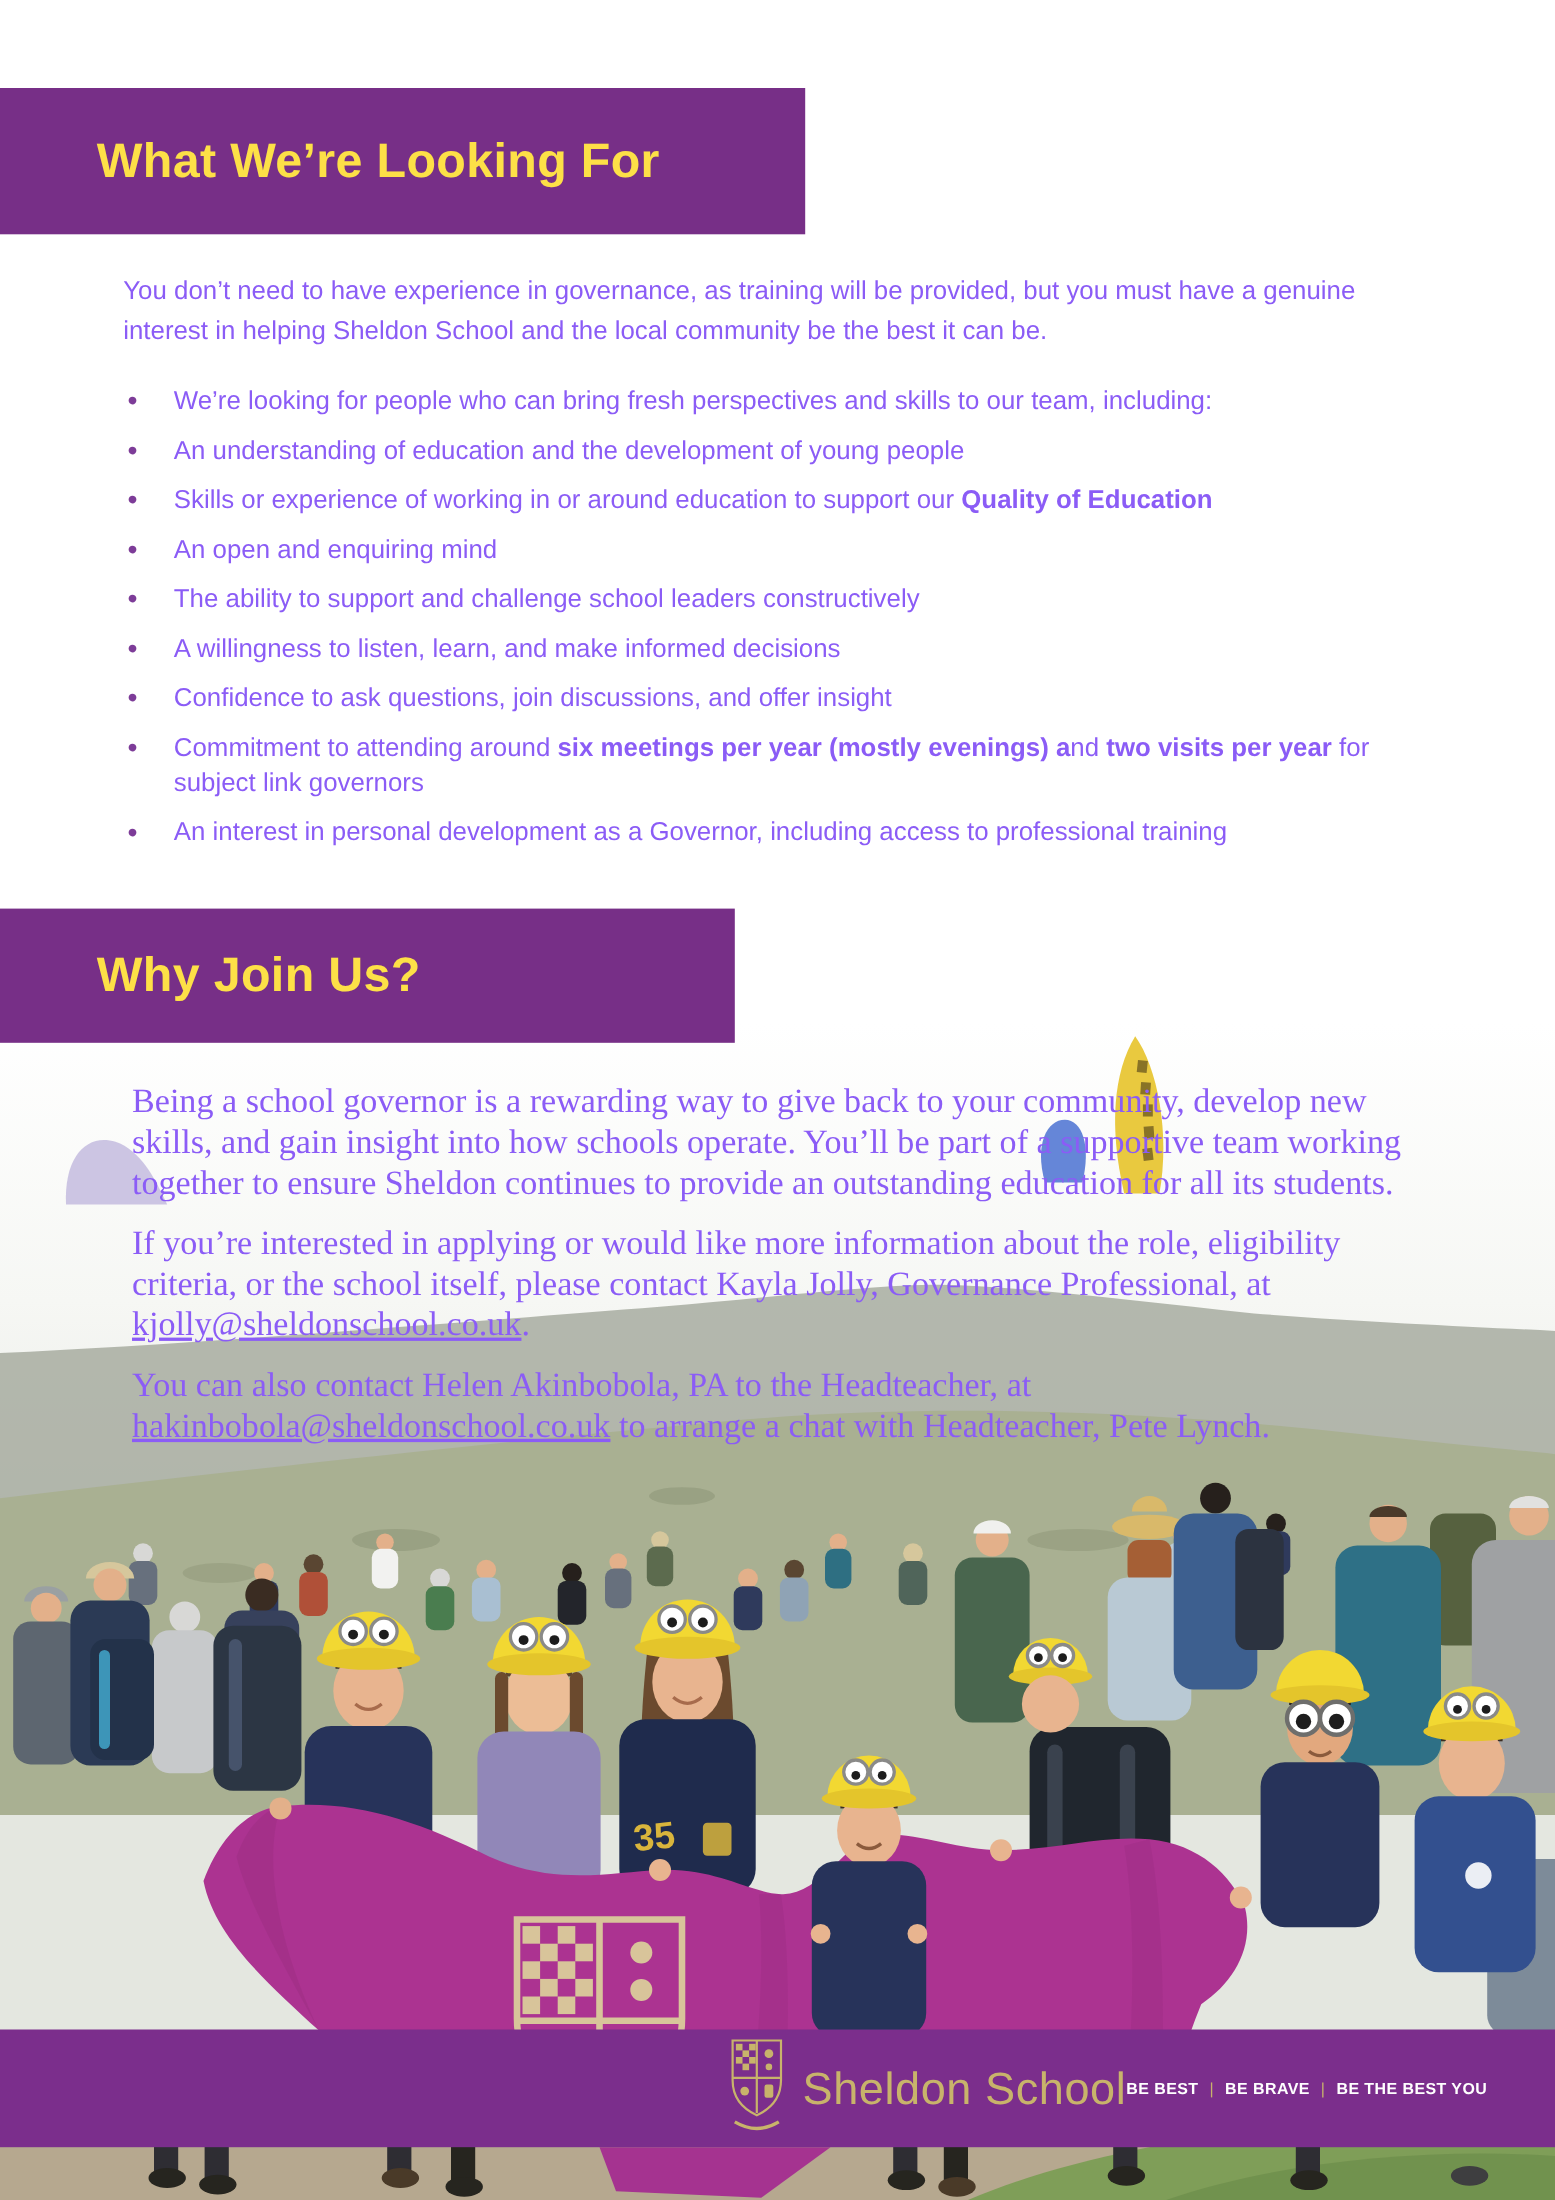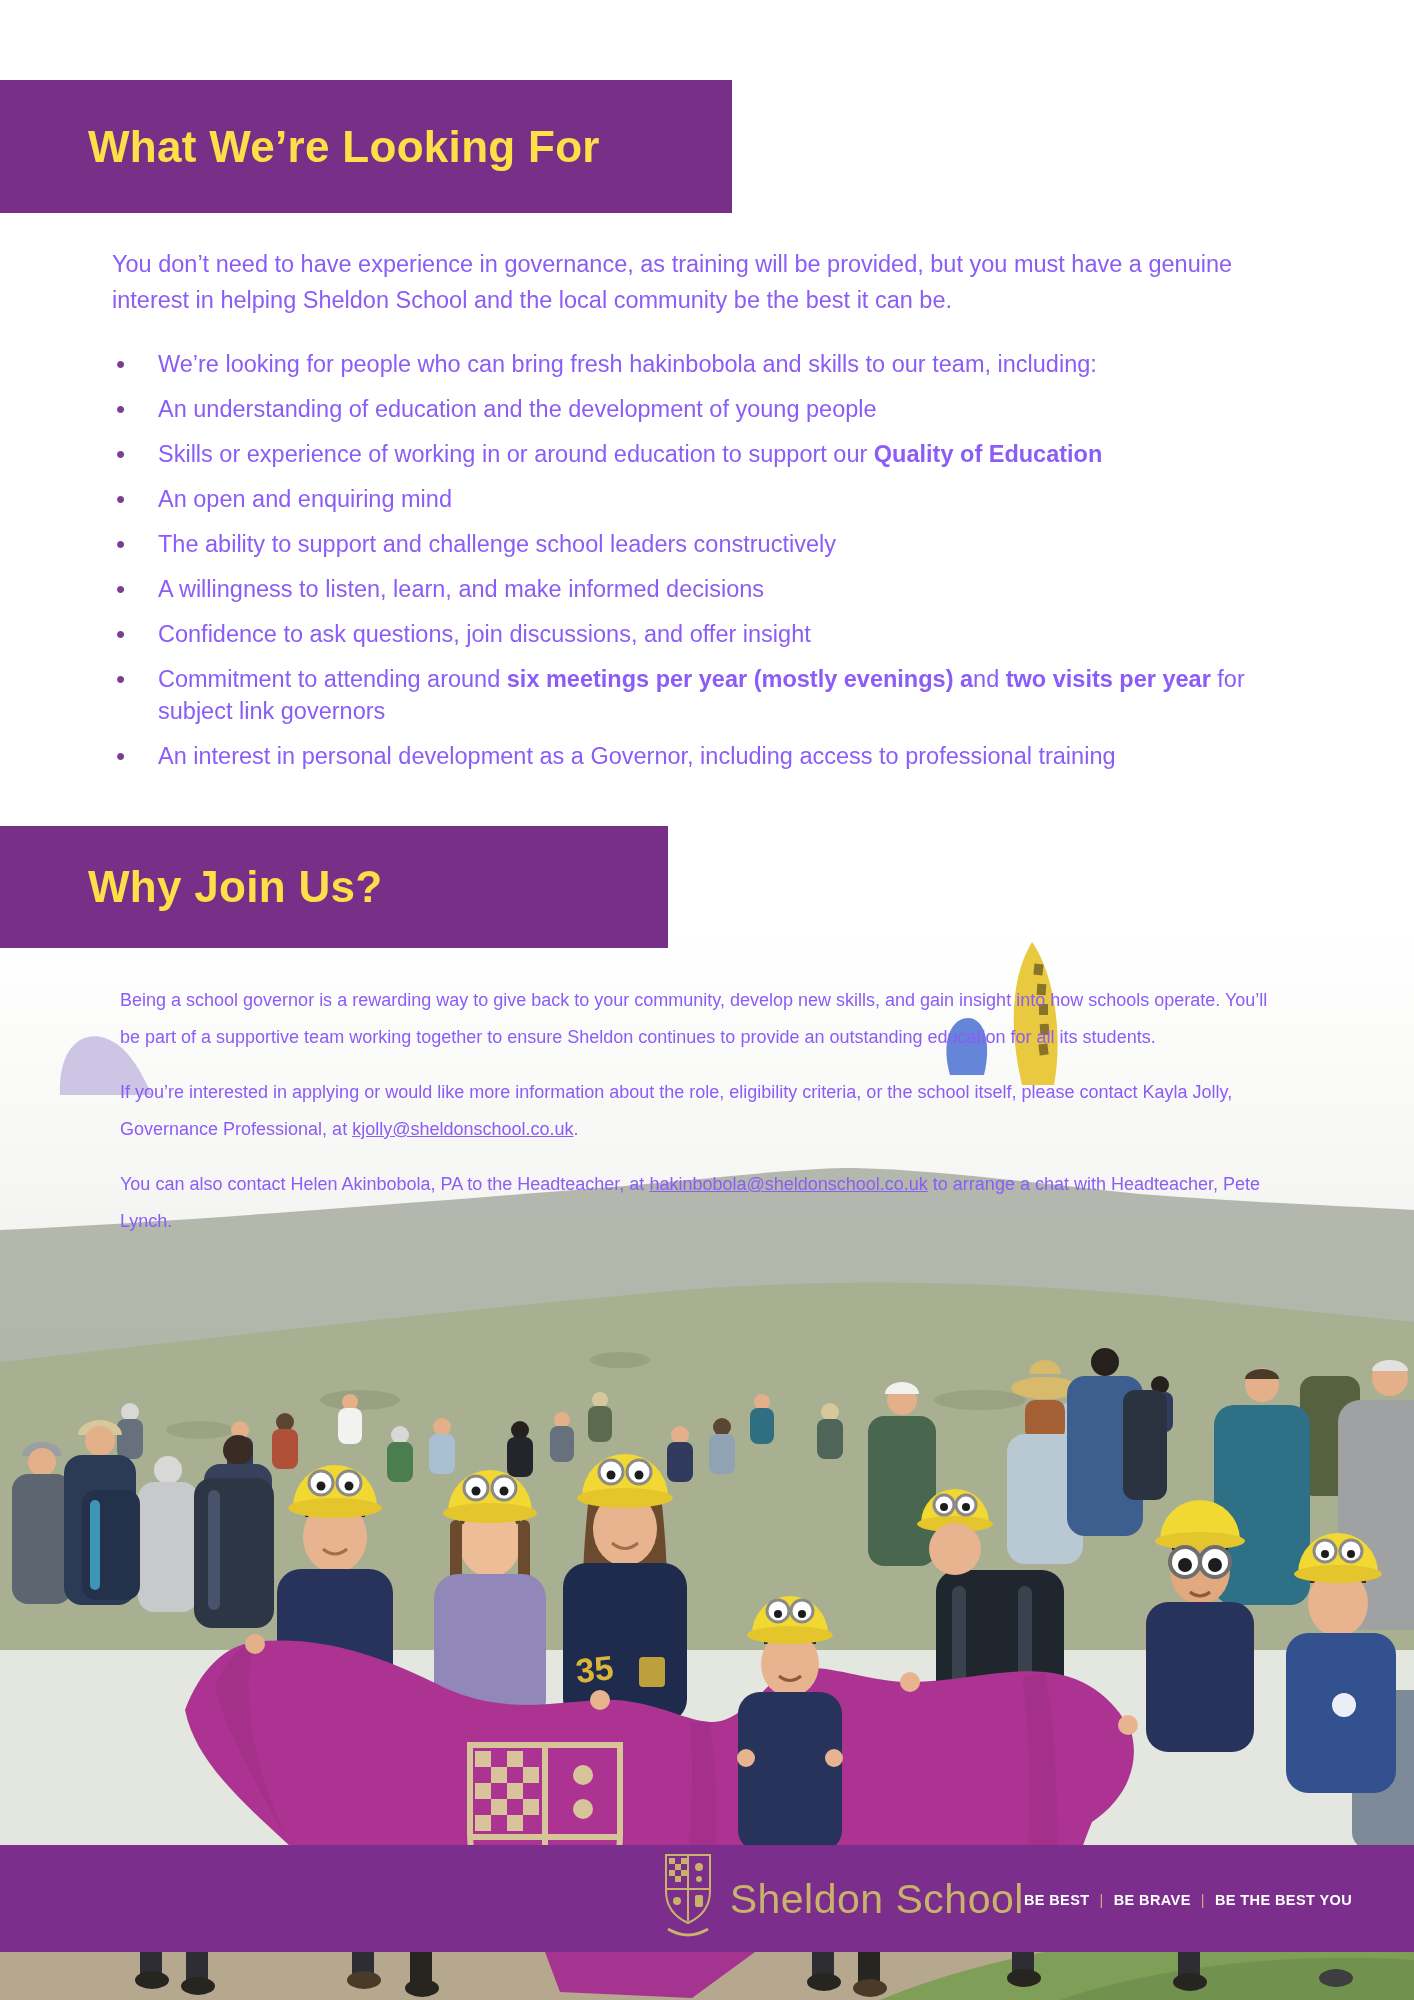--- a/index.html
+++ b/index.html
@@ -13,21 +13,21 @@
   #banner-why{top:826px;width:668px;height:122px;}
   
   .purple-text{color:#8b5cf6;}
   #content-what{position:absolute;left:112px;top:246px;width:1140px;z-index:2;
                 font-size:23.5px;line-height:36px;}
   #content-what .intro{margin:0 0 30px 0;}
   ul.bullets{list-style:none;margin:0;padding:0;}
   ul.bullets li{position:relative;padding-left:46px;margin-bottom:13px;line-height:32px;}
   ul.bullets li::before{content:"•";position:absolute;left:4px;top:0;color:#7d3c98;font-size:26px;}
   #content-why{position:absolute;left:120px;top:982px;width:1160px;z-index:2;
-               font-size:18px;line-height:37px;}
+               font-size:31px;line-height:37px;font-family:Liberation Serif, serif;}
   #content-why p{margin:0 0 18px 0;}
   .b{font-weight:700;}
   .u{text-decoration:underline;}
   
   #photo{position:absolute;left:0;top:930px;width:1414px;height:1070px;z-index:1;}
   
   #footer{position:absolute;left:0;top:1845px;width:1414px;height:107px;background:#7b2e8c;
           z-index:3;}
   #logo-block{position:absolute;right:62px;top:6px;display:flex;align-items:center;gap:16px;}
   #logo-text{display:flex;flex-direction:row;align-items:center;}
@@ -41,21 +41,21 @@
 <div id="page">
 
   <div id="banner-what" class="banner">
     <h1>What We’re Looking For</h1>
   </div>
 
   <div id="content-what" class="purple-text">
     <p class="intro">You don’t need to have experience in governance, as training will be provided, but you must have a genuine interest in helping Sheldon School and the local community be the best it can be.</p>
     <ul class="bullets">
 
-    <li><span>We’re looking for people who can bring fresh hakinbobola and skills to our team, including:</span></li>
+    <li><span>We’re looking for people who can bring fresh perspectives and skills to our team, including:</span></li>
         <li><span>An understanding of education and the development of young people</span></li>
         <li><span>Skills or experience of working in or around education to support our </span><span class="b">Quality of Education</span></li>
         <li><span>An open and enquiring mind</span></li>
         <li><span>The ability to support and challenge school leaders constructively</span></li>
         <li><span>A willingness to listen, learn, and make informed decisions</span></li>
         <li><span>Confidence to ask questions, join discussions, and offer insight</span></li>
         <li><span>Commitment to attending around </span><span class="b">six meetings per year (mostly evenings) a</span><span>nd </span><span class="b">two visits per year</span><span> for subject link governors</span></li>
         <li><span>An interest in personal development as a Governor, including access to professional training</span></li>
       </ul>
   </div>

